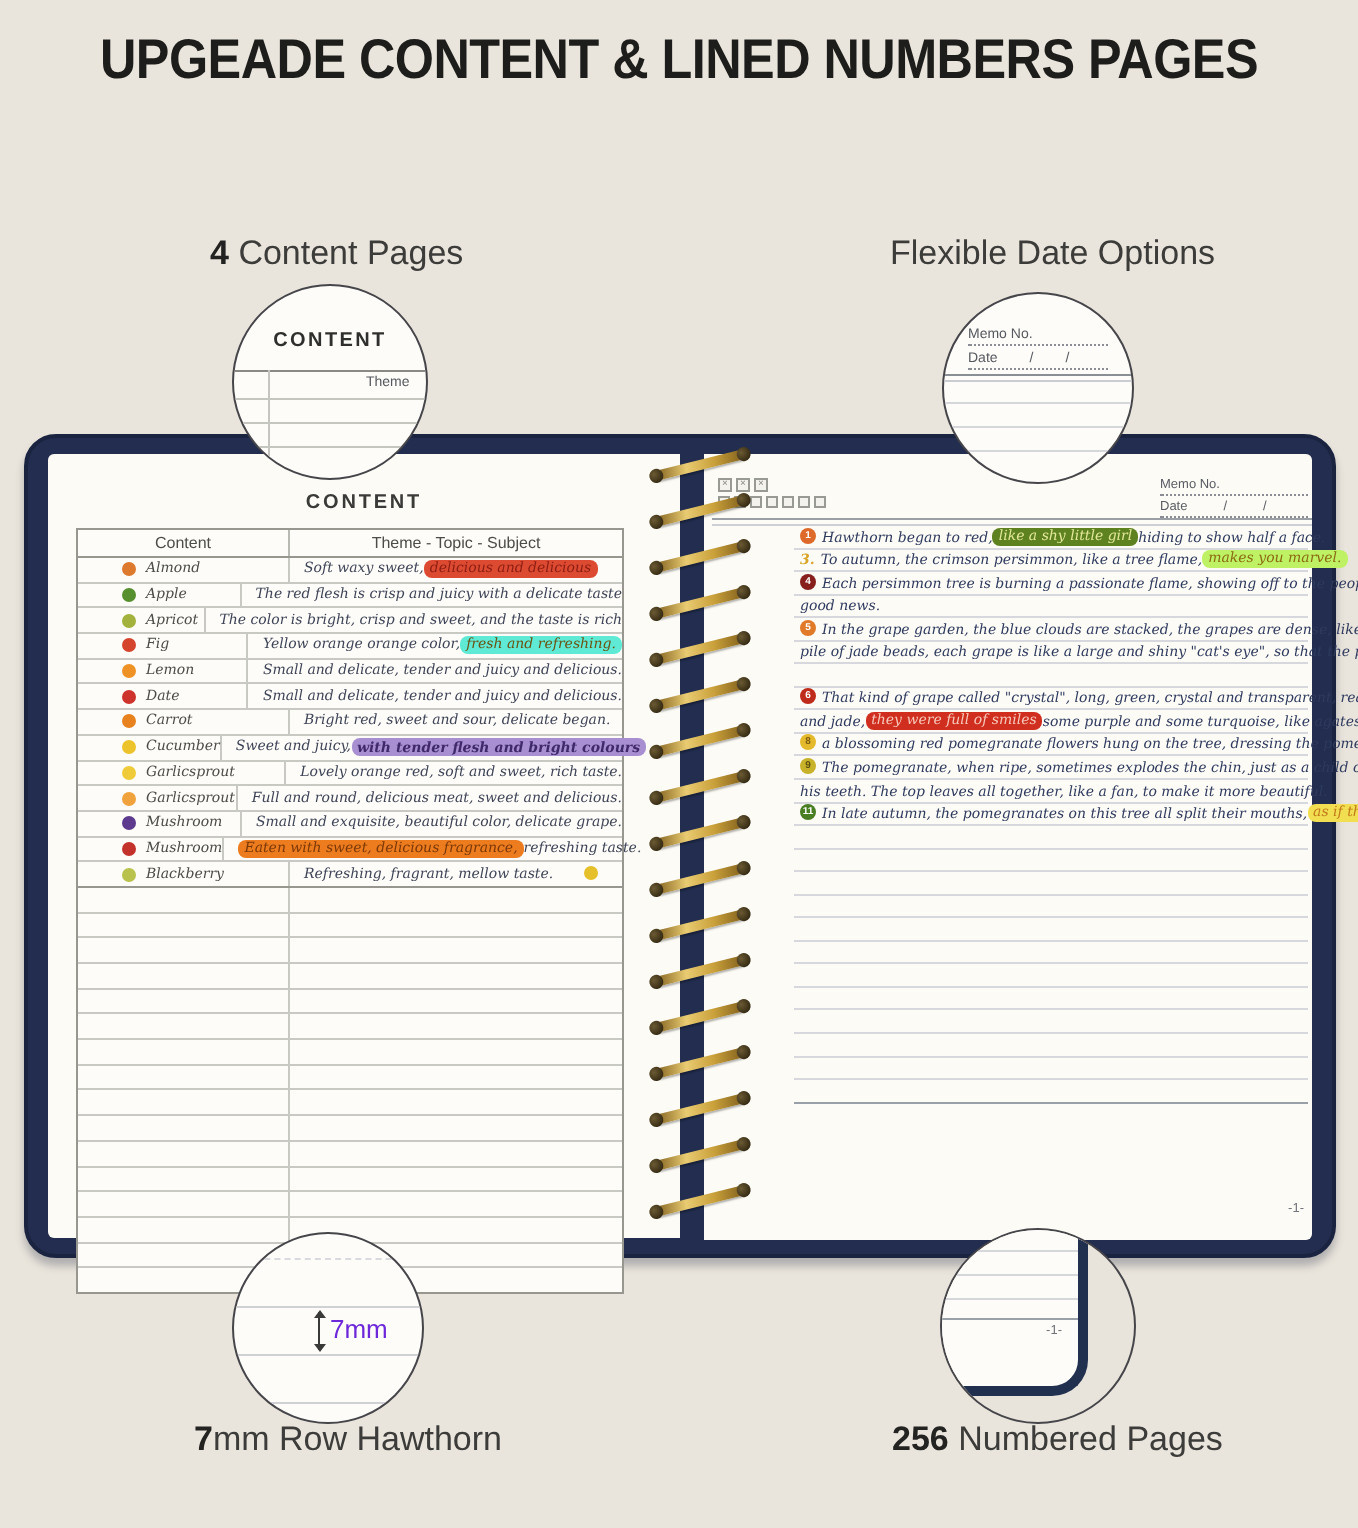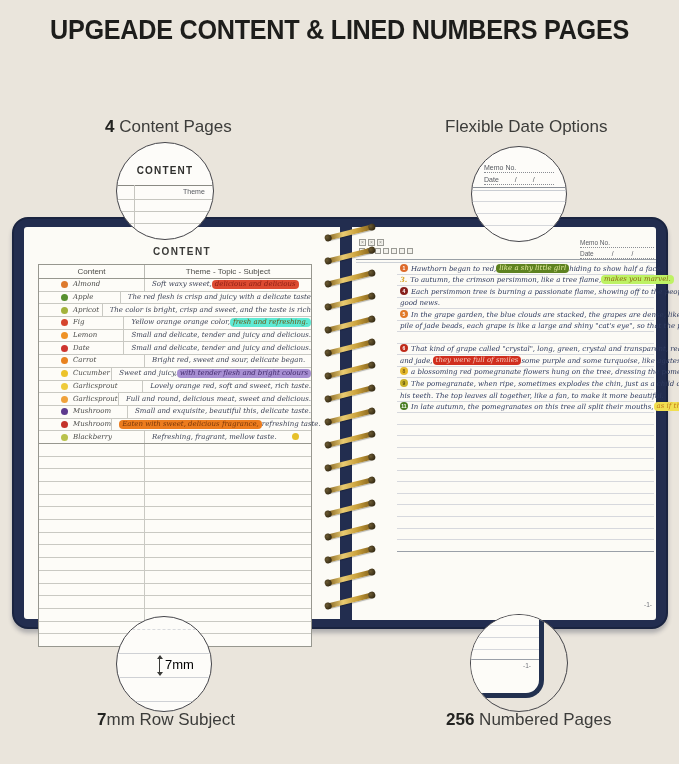--- a/index.html
+++ b/index.html
@@ -35,21 +35,21 @@
   .ctr-r1{top:54px;border-top:1px solid #d5d7db}.ctr-r2{top:66px;border-top:1px solid #d5d7db}
   .ctr-r3{top:78px;border-top:1px solid #d5d7db}
   .cbl-d{top:12px;border-top:1px dashed #d8dadd}
   .cbl-1{top:36px;border-top:1px solid #cfd1d5}.cbl-2{top:60px;border-top:1px solid #cfd1d5}
   .cbl-3{top:84px;border-top:1px solid #cfd1d5}
   .cbl-arrow{position:absolute;left:42px;top:39px;height:19px;width:0;border-left:1px solid #3a3a38}
   .cbl-arrow:before,.cbl-arrow:after{content:"";position:absolute;left:-3px;border-left:3px solid transparent;
       border-right:3px solid transparent;}
   .cbl-arrow:before{top:-1px;border-bottom:4px solid #3a3a38}
   .cbl-arrow:after{bottom:-1px;border-top:4px solid #3a3a38}
-  .cbl-txt{position:absolute;left:48px;top:40px;font-size:13px;color:#000000}
+  .cbl-txt{position:absolute;left:48px;top:40px;font-size:13px;color:#6d28d9}
   .corner-page{position:absolute;left:-8px;top:-8px;width:76px;height:86px;background:#fdfcf8;
       border-right:5px solid #22304f;border-bottom:5px solid #22304f;border-bottom-right-radius:18px;}
   .cbr-1{top:18px;border-top:1px solid #d5d7db}.cbr-2{top:30px;border-top:1px solid #d5d7db}
   .cbr-3{top:42px;border-top:1px solid #d5d7db}.cbr-4{top:52px;border-top:1px solid #9aa0a8}
   .cbr-num{position:absolute;right:8px;top:55px;font-size:6.5px;color:#70737a}
   
   #cover{position:absolute;left:12px;top:217px;width:656px;height:412px;background:#222d4f;
       border:2px solid #1a2440;border-radius:16px;box-sizing:border-box;
       box-shadow:0 4px 4px rgba(40,45,70,.3);z-index:1;}
   .page{position:absolute;background:#fcfbf6;z-index:2;}
@@ -108,21 +108,21 @@
 </style>
 </head>
 <body>
 
 <div id="canvas">
 
   <div class="main-title">UPGEADE CONTENT &amp; LINED NUMBERS PAGES</div>
 
   <div class="lbl" id="lbl-tl"><b>4</b><span> Content Pages</span></div>
   <div class="lbl" id="lbl-tr">Flexible Date Options</div>
-  <div class="lbl" id="lbl-bl"><b>7</b><span>mm Row Subject</span></div>
+  <div class="lbl" id="lbl-bl"><b>7</b><span>mm Row Hawthorn</span></div>
   <div class="lbl" id="lbl-br"><b>256</b><span> Numbered Pages</span></div>
 
   <div id="cover"></div>
   <div class="page" id="page-left"></div>
   <div class="page" id="page-right"></div>
   <div id="spiral">
       <div class="coil" style="top: 0px;"></div>
       <div class="coil" style="top: 23px;"></div>
       <div class="coil" style="top: 46px;"></div>
       <div class="coil" style="top: 69px;"></div>
@@ -213,21 +213,21 @@
             <span class="hand">Bright red, sweet and sour, delicate began.</span>
           </div>
         </div>
         <div class="t-row">
           <div class="t-c1">
             <span class="icon-dot" style="background: rgb(236, 195, 43);"></span>
             <span class="hand name">Cucumber</span>
           </div>
           <div class="t-c2">
             <span class="hand">Sweet and juicy, </span>
-            <span class="hand hl" style="background: rgb(167, 143, 210); color: rgb(64, 41, 107);">with tender flesh and bright colours</span>
+            <span class="hand hl" style="background: rgb(167, 143, 210); color: rgb(64, 41, 107); font-weight: bold;">with tender flesh and bright colours</span>
           </div>
         </div>
         <div class="t-row">
           <div class="t-c1">
             <span class="icon-dot" style="background: rgb(239, 203, 58);"></span>
             <span class="hand name">Garlicsprout</span>
           </div>
           <div class="t-c2">
             <span class="hand">Lovely orange red, soft and sweet, rich taste.</span>
           </div>
@@ -240,21 +240,21 @@
           <div class="t-c2">
             <span class="hand">Full and round, delicious meat, sweet and delicious.</span>
           </div>
         </div>
         <div class="t-row">
           <div class="t-c1">
             <span class="icon-dot" style="background: rgb(93, 58, 142);"></span>
             <span class="hand name">Mushroom</span>
           </div>
           <div class="t-c2">
-            <span class="hand">Small and exquisite, beautiful this, delicate taste.</span>
+            <span class="hand">Small and exquisite, beautiful color, delicate grape.</span>
           </div>
         </div>
         <div class="t-row">
           <div class="t-c1">
             <span class="icon-dot" style="background: rgb(196, 51, 43);"></span>
             <span class="hand name">Mushroom</span>
           </div>
           <div class="t-c2">
             <span class="hand hl" style="background: rgb(236, 124, 30); color: rgb(124, 56, 8);">Eaten with sweet, delicious fragrance,</span>
             <span class="hand"> refreshing taste.</span>

